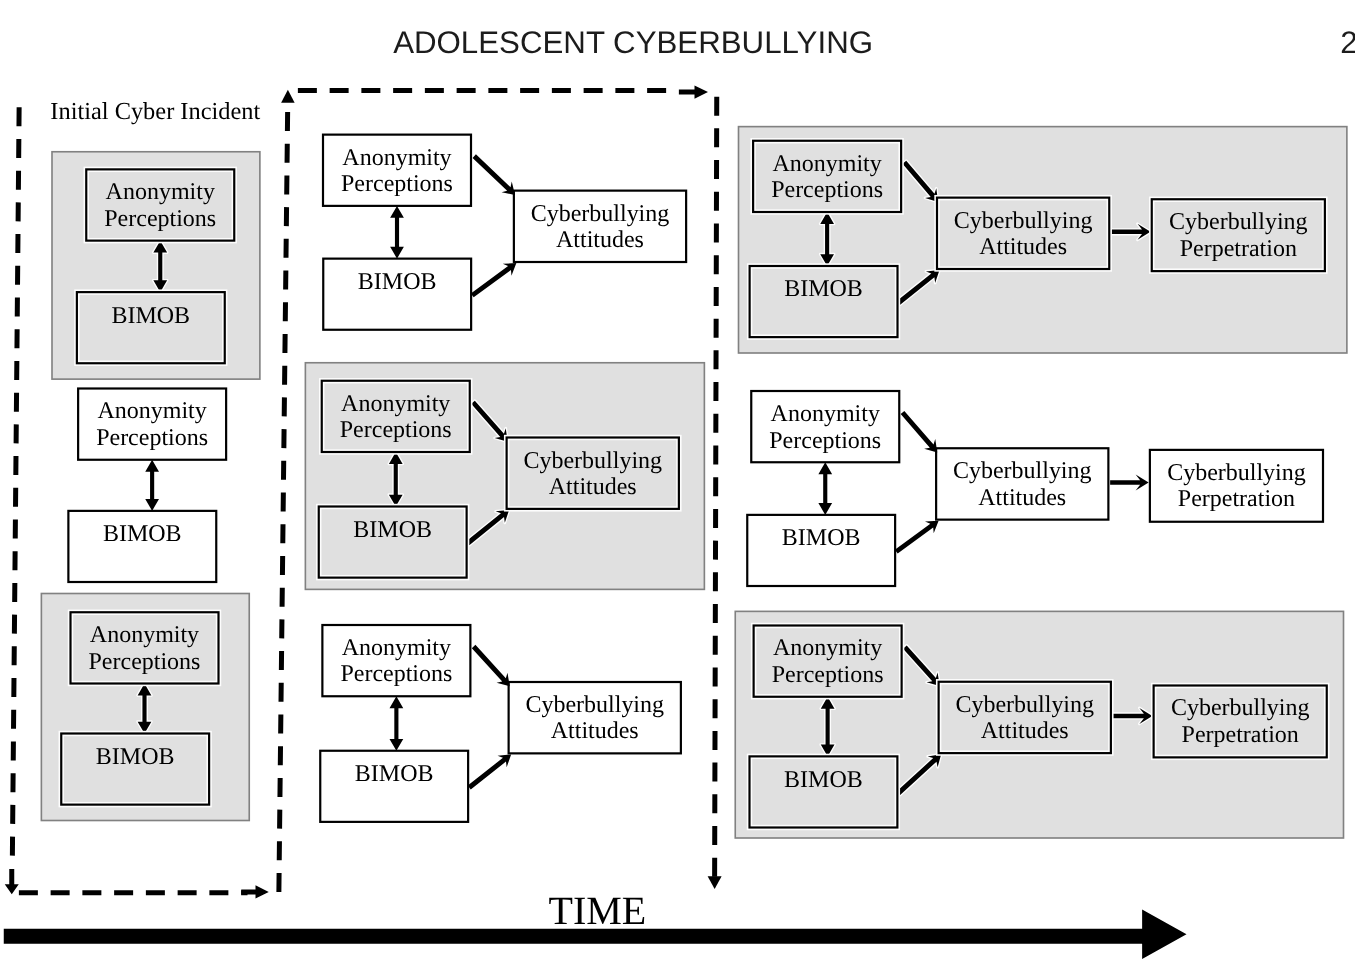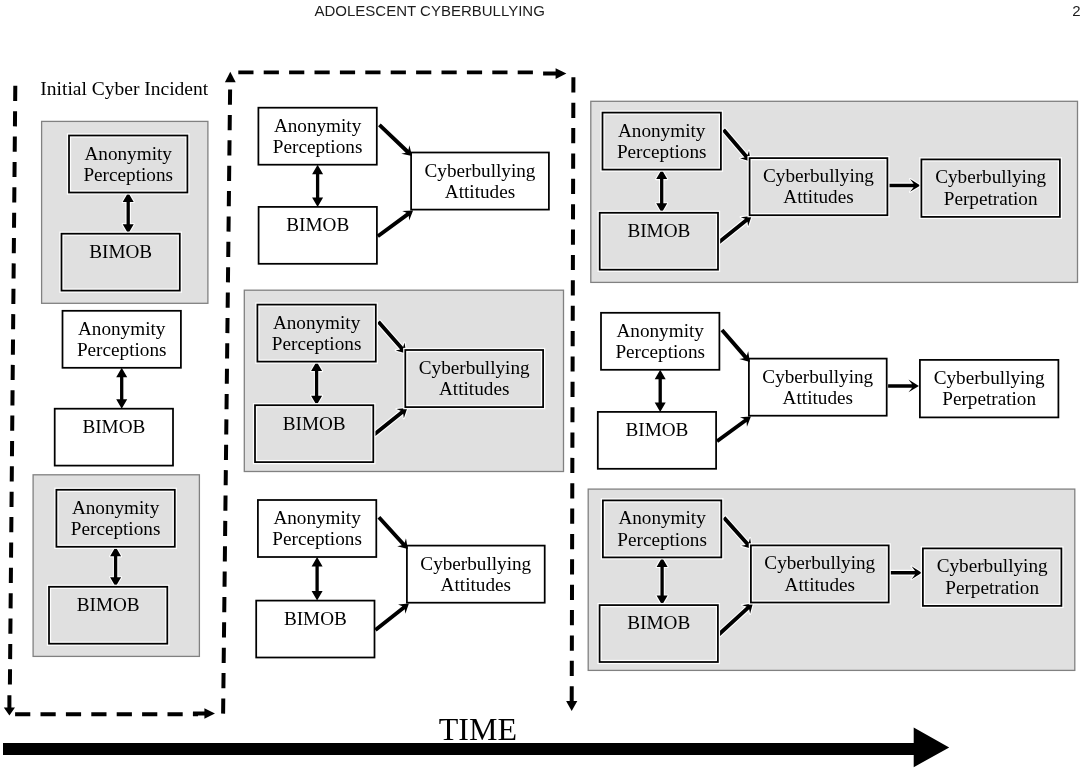--- a/index.html
+++ b/index.html
@@ -1,21 +1,21 @@
 <!DOCTYPE html>
 <html><head>
 <meta charset="utf-8">
 <title>Adolescent Cyberbullying - Conceptual Model</title>
 <style>
   html,body{margin:0;padding:0;background:#ffffff;}
   body{width:1084px;height:769px;overflow:hidden;
        font-family:"Liberation Serif",serif;}
   #page{position:relative;width:1084px;height:769px;background:#fff;}
-  .hdr{position:absolute;font-family:"Liberation Sans",sans-serif;font-size:15px;
-       line-height:19px;color:#1c1c1c;white-space:nowrap;}
+  .hdr{position:absolute;font-family:"Liberation Sans",sans-serif;font-size:25px;
+       line-height:19px;color:#1c1c1c;white-space:nowrap;margin-top:24px;}
   #running-head{left:314.5px;top:0.6px;}
   #page-number{left:1072.3px;top:0.6px;}
   #fig{position:absolute;left:0;top:0;width:1084px;height:769px;display:block;}
   #fig text{font-family:"Liberation Serif",serif;fill:#000;}
   #fig .nodetext{font-size:19.2px;}
   #fig .caption{font-size:19.5px;}
   #fig .timelabel{font-size:32px;}
 </style>
 </head>
 <body>

